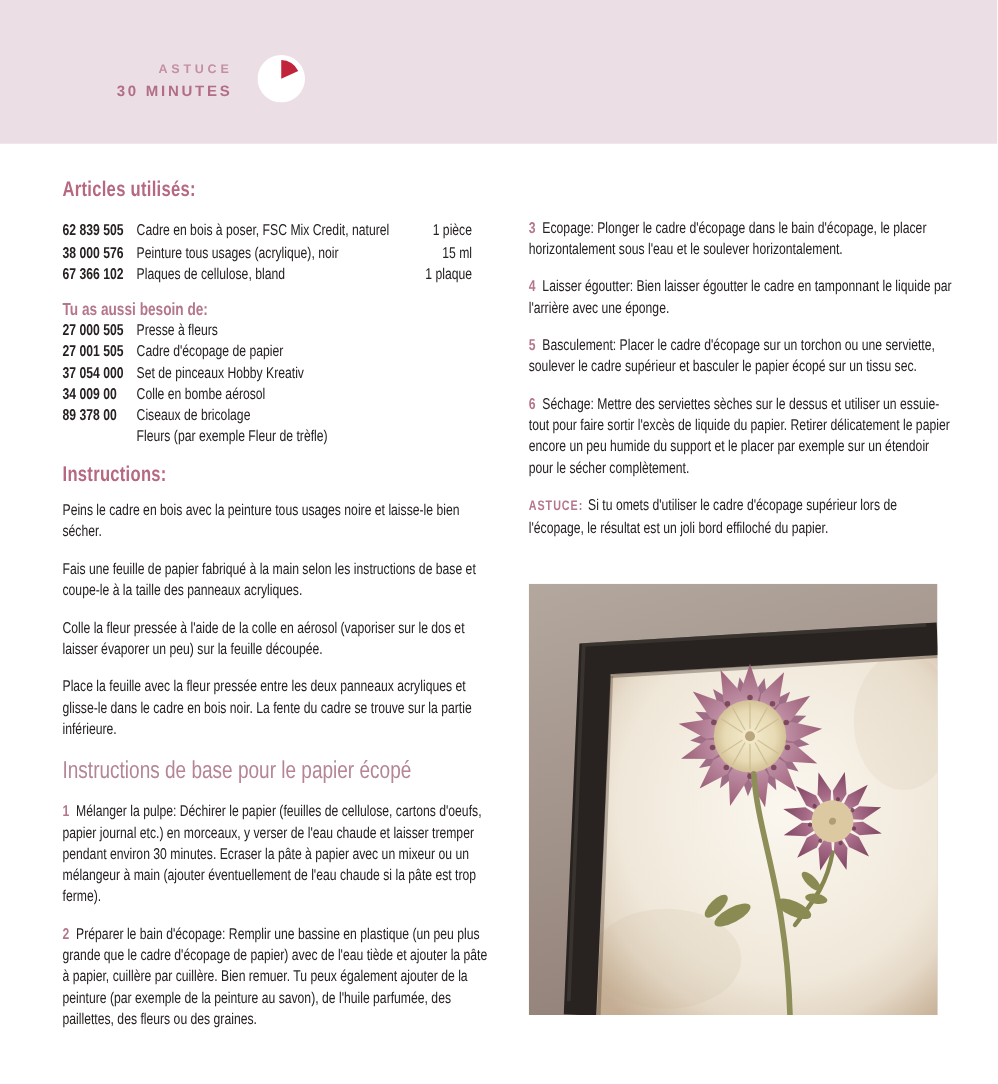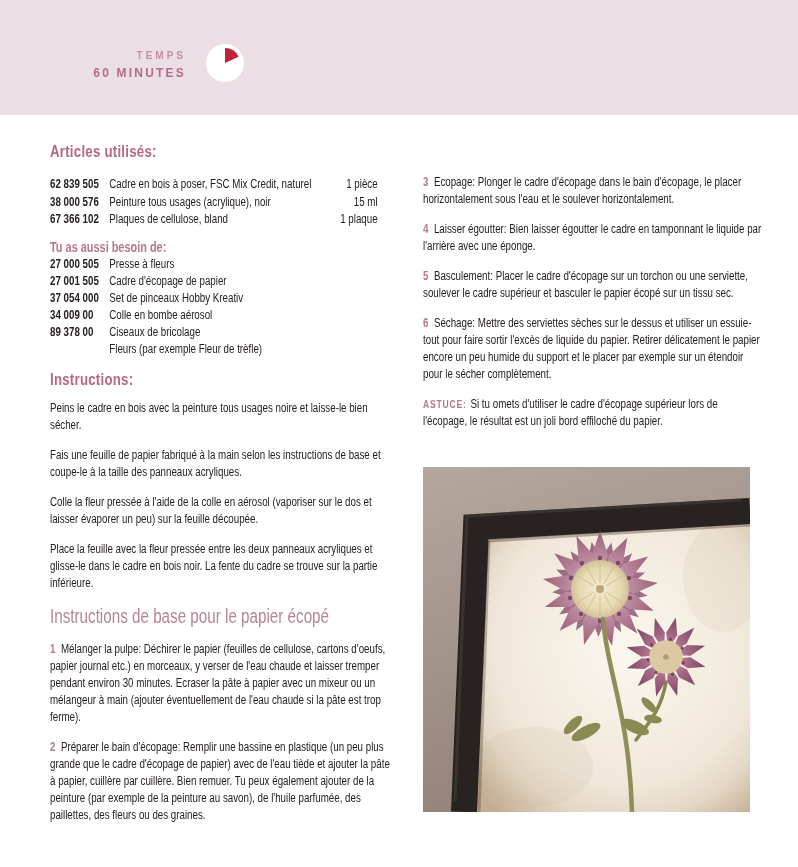--- a/index.html
+++ b/index.html
@@ -39,22 +39,22 @@
   .photo{position:absolute;left:423px;top:467px;width:327px;height:345px;}
   .photo svg{display:block;}
 </style>
 </head>
 <body>
 
 <div class="page">
 
   <div class="band">
     <div class="time-block">
-      <div class="time-label">TEMPS</div>
-      <div class="time-value">60 MINUTES</div>
+      <div class="time-label">ASTUCE</div>
+      <div class="time-value">30 MINUTES</div>
     </div>
     <div class="clock">
       <svg width="38" height="38" viewBox="0 0 38 38">
         <circle cx="19" cy="19" r="19" fill="#ffffff"></circle>
         <path d="M19,19 L19,4 A15,15 0 0 1 32.6,12.7 Z" fill="#c0233a"></path>
       </svg>
     </div>
   </div>
 
   <div class="col col-left">

